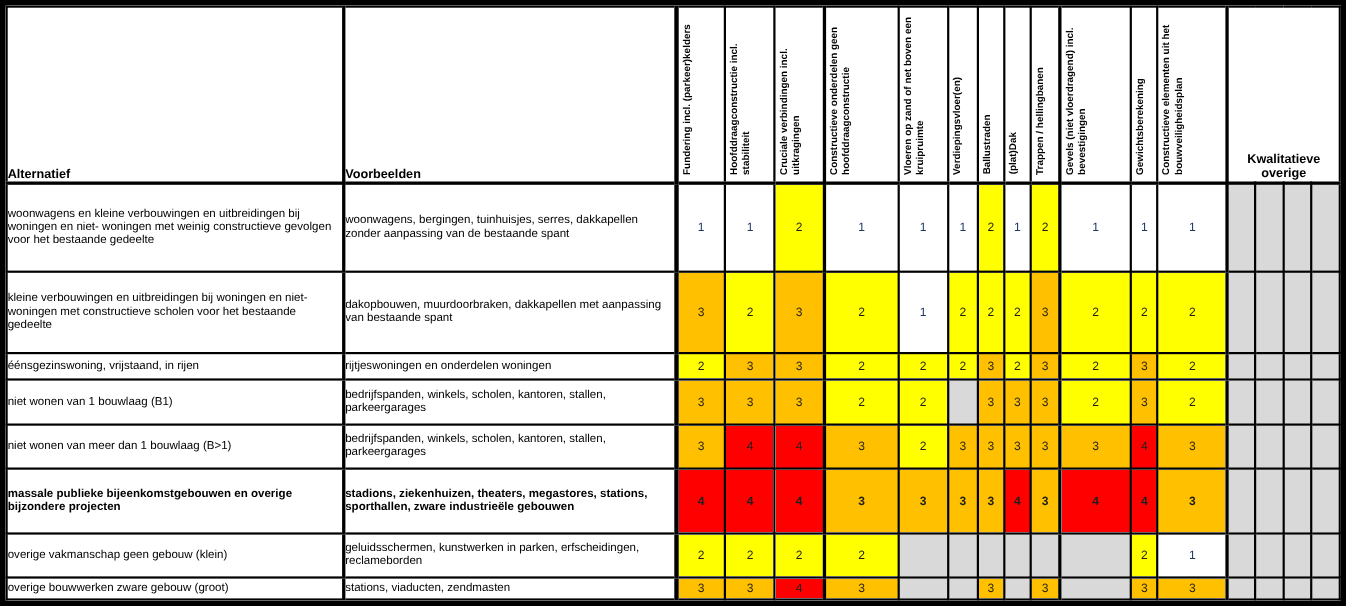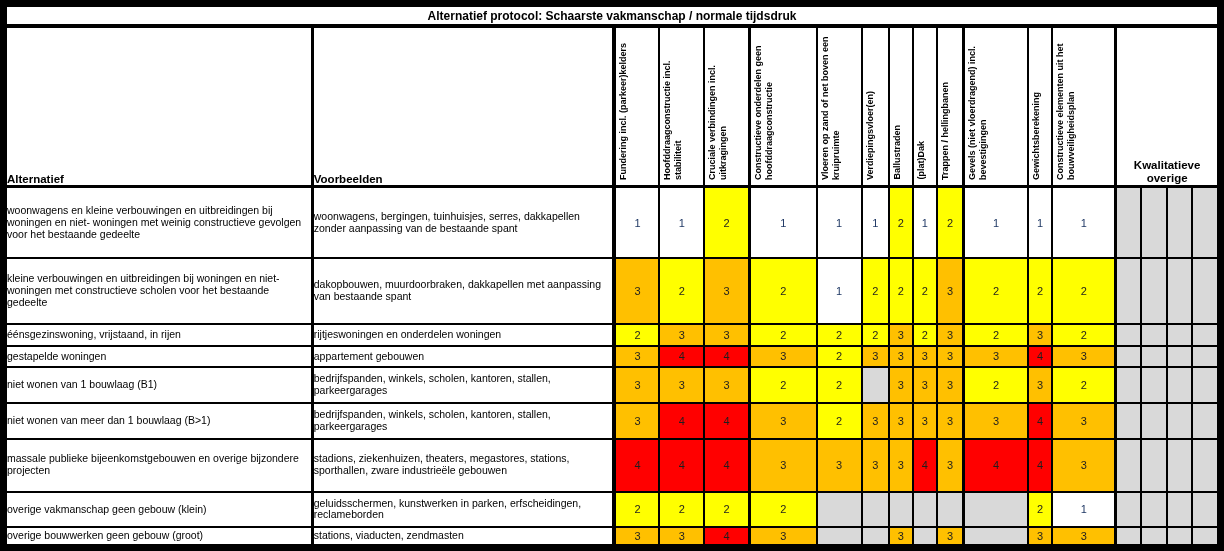--- a/index.html
+++ b/index.html
@@ -42,21 +42,21 @@
   td.type, td.vb {
     font-size:10.5px; line-height:1.13; vertical-align:middle;
     padding:1px 3px; color:#000;
   }
   td.val { text-align:center; vertical-align:middle; font-size:11px; }
   td.qa  { }
   .thick-r { border-right:4px solid #000 !important; }
   .thick-r3 { border-right:3px solid #000 !important; }
   tr.r1 { height:70px; } tr.r2 { height:64px; } tr.r3 { height:21px; }
   tr.r4 { height:21px; } tr.r5 { height:35px; } tr.r6 { height:35px; }
-  tr.r7 { height:51px; } tr.r8 { height:35px; } tr.r9 { height:17px; }
+  tr.r7 { height:51px;font-weight:bold; } tr.r8 { height:35px; } tr.r9 { height:17px; }
 </style>
 </head>
 <body>
 
 <div class="sheet">
   <table class="matrix">
     <colgroup>
       <col style="width:300px">
         <col style="width:296px">
       <col style="width:44px">
@@ -70,23 +70,20 @@
         <col style="width:26px">
       <col style="width:63px">
         <col style="width:24px">
         <col style="width:62px">
       <col style="width:25px">
         <col style="width:25px">
         <col style="width:25px">
         <col style="width:25px">
     </colgroup>
     <thead>
-      <tr class="titlerow">
-        <td class="title" colspan="18">Alternatief protocol: Schaarste vakmanschap / normale tijdsdruk</td>
-      </tr>
       <tr class="headrow">
         <th class="type-h thick-r3">Alternatief</th>
         <th class="vb-h thick-r">Voorbeelden</th>
         <th class="rot-h"><div class="rot">Fundering incl. (parkeer)kelders</div></th>
         <th class="rot-h"><div class="rot">Hoofddraagconstructie incl. stabiliteit</div></th>
         <th class="rot-h thick-r3"><div class="rot">Cruciale verbindingen incl. uitkragingen</div></th>
         <th class="rot-h"><div class="rot">Constructieve onderdelen geen hoofddraagconstructie</div></th>
         <th class="rot-h"><div class="rot">Vloeren op zand of net boven een kruipruimte</div></th>
         <th class="rot-h"><div class="rot">Verdiepingsvloer(en)</div></th>
         <th class="rot-h"><div class="rot">Ballustraden</div></th>
@@ -152,40 +149,20 @@
           <td class="val" style="background: rgb(255, 255, 0); color: rgb(31, 31, 31);">2</td>
           <td class="val thick-r3" style="background: rgb(255, 192, 0); color: rgb(31, 31, 31);">3</td>
           <td class="val" style="background: rgb(255, 255, 0); color: rgb(31, 31, 31);">2</td>
           <td class="val" style="background: rgb(255, 192, 0); color: rgb(31, 31, 31);">3</td>
           <td class="val thick-r3" style="background: rgb(255, 255, 0); color: rgb(31, 31, 31);">2</td>
           <td class="qa" style="background: rgb(217, 217, 217);"></td>
           <td class="qa" style="background: rgb(217, 217, 217);"></td>
           <td class="qa" style="background: rgb(217, 217, 217);"></td>
           <td class="qa" style="background: rgb(217, 217, 217);"></td>
         </tr>
-        <tr class="r4">
-          <td class="type thick-r3">gestapelde woningen</td>
-          <td class="vb thick-r">appartement gebouwen</td>
-          <td class="val" style="background: rgb(255, 192, 0); color: rgb(31, 31, 31);">3</td>
-          <td class="val" style="background: rgb(255, 0, 0); color: rgb(31, 31, 31);">4</td>
-          <td class="val thick-r3" style="background: rgb(255, 0, 0); color: rgb(31, 31, 31);">4</td>
-          <td class="val" style="background: rgb(255, 192, 0); color: rgb(31, 31, 31);">3</td>
-          <td class="val" style="background: rgb(255, 255, 0); color: rgb(31, 31, 31);">2</td>
-          <td class="val" style="background: rgb(255, 192, 0); color: rgb(31, 31, 31);">3</td>
-          <td class="val" style="background: rgb(255, 192, 0); color: rgb(31, 31, 31);">3</td>
-          <td class="val" style="background: rgb(255, 192, 0); color: rgb(31, 31, 31);">3</td>
-          <td class="val thick-r3" style="background: rgb(255, 192, 0); color: rgb(31, 31, 31);">3</td>
-          <td class="val" style="background: rgb(255, 192, 0); color: rgb(31, 31, 31);">3</td>
-          <td class="val" style="background: rgb(255, 0, 0); color: rgb(31, 31, 31);">4</td>
-          <td class="val thick-r3" style="background: rgb(255, 192, 0); color: rgb(31, 31, 31);">3</td>
-          <td class="qa" style="background: rgb(217, 217, 217);"></td>
-          <td class="qa" style="background: rgb(217, 217, 217);"></td>
-          <td class="qa" style="background: rgb(217, 217, 217);"></td>
-          <td class="qa" style="background: rgb(217, 217, 217);"></td>
-        </tr>
         <tr class="r5">
           <td class="type thick-r3">niet wonen van 1 bouwlaag (B1)</td>
           <td class="vb thick-r">bedrijfspanden, winkels, scholen, kantoren, stallen, parkeergarages</td>
           <td class="val" style="background: rgb(255, 192, 0); color: rgb(31, 31, 31);">3</td>
           <td class="val" style="background: rgb(255, 192, 0); color: rgb(31, 31, 31);">3</td>
           <td class="val thick-r3" style="background: rgb(255, 192, 0); color: rgb(31, 31, 31);">3</td>
           <td class="val" style="background: rgb(255, 255, 0); color: rgb(31, 31, 31);">2</td>
           <td class="val" style="background: rgb(255, 255, 0); color: rgb(31, 31, 31);">2</td>
           <td class="val" style="background: rgb(217, 217, 217); color: rgb(31, 31, 31);"></td>
           <td class="val" style="background: rgb(255, 192, 0); color: rgb(31, 31, 31);">3</td>
@@ -253,21 +230,21 @@
           <td class="val thick-r3" style="background: rgb(217, 217, 217); color: rgb(31, 31, 31);"></td>
           <td class="val" style="background: rgb(217, 217, 217); color: rgb(31, 31, 31);"></td>
           <td class="val" style="background: rgb(255, 255, 0); color: rgb(31, 31, 31);">2</td>
           <td class="val thick-r3" style="background: rgb(255, 255, 255); color: rgb(31, 56, 100);">1</td>
           <td class="qa" style="background: rgb(217, 217, 217);"></td>
           <td class="qa" style="background: rgb(217, 217, 217);"></td>
           <td class="qa" style="background: rgb(217, 217, 217);"></td>
           <td class="qa" style="background: rgb(217, 217, 217);"></td>
         </tr>
         <tr class="r9">
-          <td class="type thick-r3">overige bouwwerken geen gebouw (groot)</td>
+          <td class="type thick-r3">overige bouwwerken zware gebouw (groot)</td>
           <td class="vb thick-r">stations, viaducten, zendmasten</td>
           <td class="val" style="background: rgb(255, 192, 0); color: rgb(31, 31, 31);">3</td>
           <td class="val" style="background: rgb(255, 192, 0); color: rgb(31, 31, 31);">3</td>
           <td class="val thick-r3" style="background: rgb(255, 0, 0); color: rgb(31, 31, 31);">4</td>
           <td class="val" style="background: rgb(255, 192, 0); color: rgb(31, 31, 31);">3</td>
           <td class="val" style="background: rgb(217, 217, 217); color: rgb(31, 31, 31);"></td>
           <td class="val" style="background: rgb(217, 217, 217); color: rgb(31, 31, 31);"></td>
           <td class="val" style="background: rgb(255, 192, 0); color: rgb(31, 31, 31);">3</td>
           <td class="val" style="background: rgb(217, 217, 217); color: rgb(31, 31, 31);"></td>
           <td class="val thick-r3" style="background: rgb(255, 192, 0); color: rgb(31, 31, 31);">3</td>

